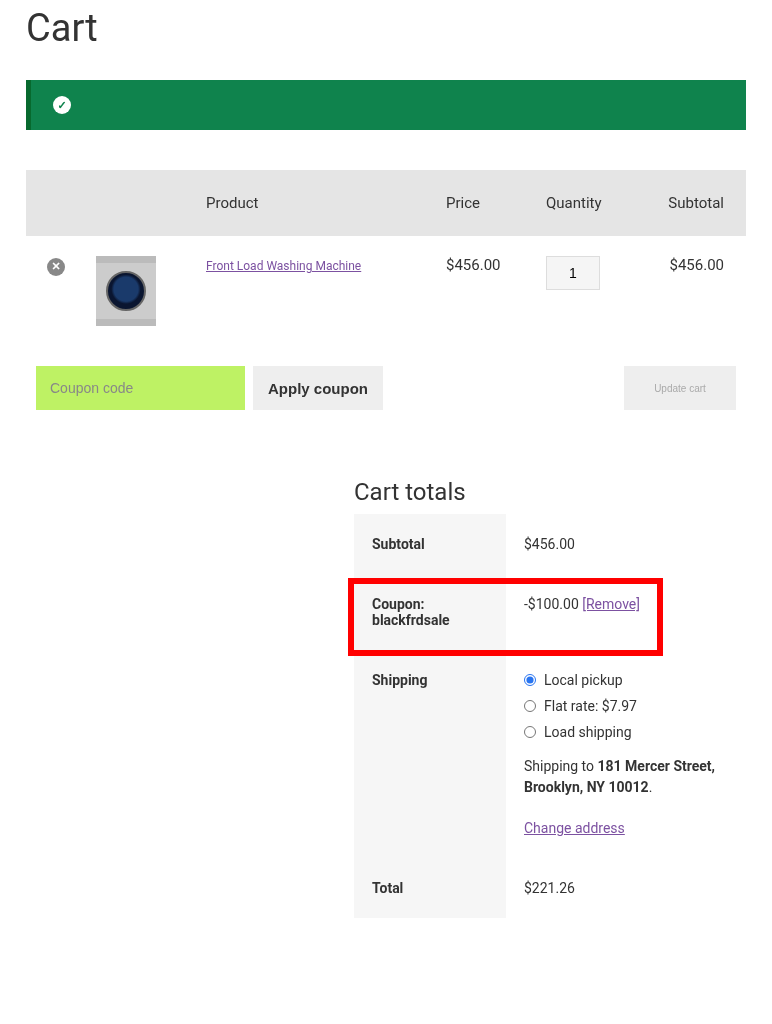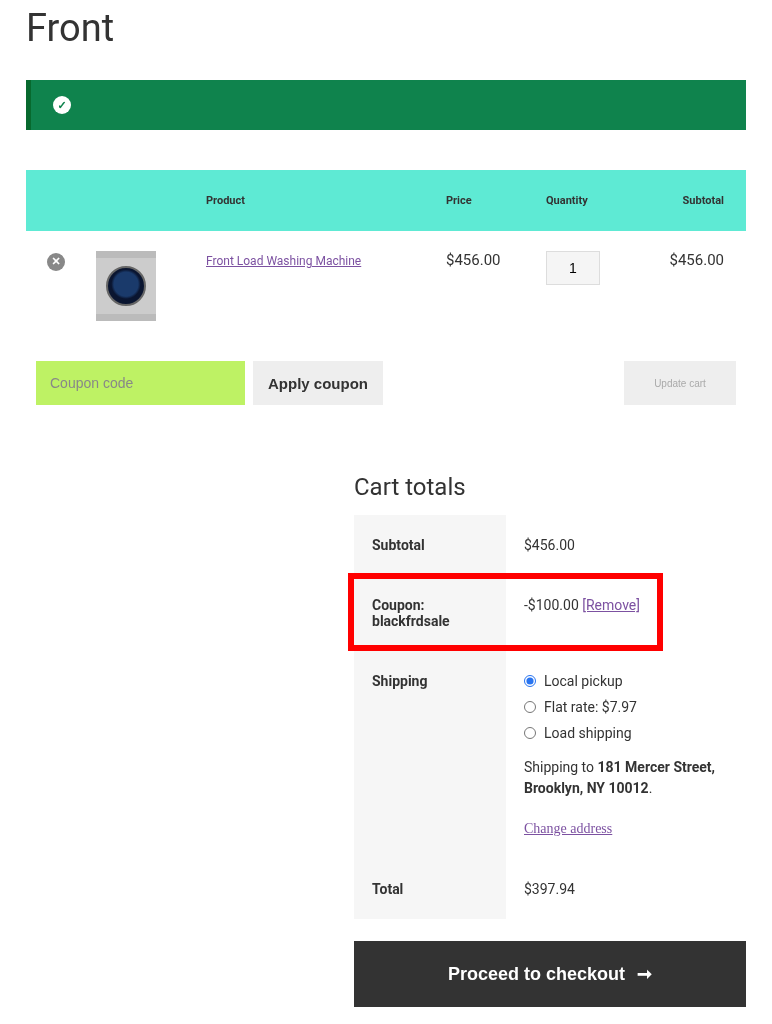--- a/index.html
+++ b/index.html
@@ -4,21 +4,21 @@
   <style>
     * { box-sizing: border-box; margin: 0; padding: 0; }
     body { font-family: -apple-system, BlinkMacSystemFont, "Segoe UI", Roboto, "Helvetica Neue", Arial, sans-serif; color: #333; background: #fff; width: 772px; }
     .page { padding: 0 26px 20px 26px; }
     h1.page-title { font-size: 38px; font-weight: 400; color: #333; margin: 6px 0 30px 0; }
     .message { background: #0f834d; border-left: 5px solid #07692e; color: #fff; padding: 16px 22px; display: flex; align-items: center; gap: 14px; margin-bottom: 40px; }
     .message .check-icon { width: 18px; height: 18px; border-radius: 50%; background: #fff; display: inline-flex; align-items: center; justify-content: center; color: #0f834d; font-size: 11px; font-weight: bold; flex-shrink:0;}
     .message-text { font-size: 15px; }
 
     table.cart { width: 100%; border-collapse: collapse; margin-bottom: 8px; }
-    table.cart thead th { background: #5eead4; text-align: left; font-weight: 700; color: #333; padding: 24px 10px; font-size: 11px; }
+    table.cart thead th { background: #e5e5e5; text-align: left; font-weight: 400; color: #333; padding: 24px 10px; font-size: 15px; }
     table.cart thead th.remove-col, table.cart thead th.thumb-col { }
     table.cart tbody td { padding: 20px 10px; vertical-align: top; font-size: 15px; color: #333; }
     table.cart .remove-col { width: 60px; text-align: center; }
     table.cart .thumb-col { width: 110px; }
     table.cart .product-col { width: 240px; }
     table.cart .price-col { width: 100px; }
     table.cart .qty-col { width: 120px; }
     table.cart .subtotal-col { width: 90px; text-align: right; padding-right: 22px;}
 
     .remove-btn { width: 18px; height: 18px; border-radius: 50%; background: #888; color: #fff; display: inline-flex; align-items: center; justify-content: center; font-size: 11px; font-weight: bold; cursor: pointer; }
@@ -29,40 +29,40 @@
 
     .actions-row td { padding: 0; }
     .actions-bar { display: flex; }
     .coupon-input { flex: 0 0 186px; border: none; background: #bef264; padding: 14px 14px; font-size: 14px; color: #555; }
     .coupon-input::placeholder { color: #888; }
     .apply-btn { flex: 0 0 130px; background: #eee; border: none; font-weight: 700; font-size: 15px; cursor: pointer; color: #333; margin-left: 8px;}
     .spacer { flex: 1; }
     .update-btn { flex: 0 0 112px; background: #eee; border: none; font-size: 10px; color: #aaa; cursor: not-allowed; }
 
     .totals-wrap { width: 392px; margin-left: auto; margin-top: 48px; }
-    h2.totals-title { font-size: 24px; font-weight: 400; color: #333; margin-bottom: 14px; }
+    h2.totals-title { font-size: 24px; font-weight: 400; color: #333; margin-bottom: 8px; }
     table.totals { width: 100%; border-collapse: collapse; }
     table.totals th, table.totals td { text-align: left; padding: 22px 18px; font-size: 14px; color: #333; vertical-align: top; }
     table.totals th { background: #f6f6f6; font-weight: 700; width: 152px; }
     table.totals tr.coupon-row th, table.totals tr.coupon-row td { }
     .highlight-wrap { position: relative; }
     .highlight-box { position:absolute; border:6px solid #ff0000; pointer-events:none; }
     a.inline-link { color: #7c51a1; text-decoration: underline; }
     .shipping-list { list-style: none; }
     .shipping-list li { display: flex; align-items: center; gap: 8px; margin-bottom: 10px; font-size: 14px;}
     .ship-addr { margin-top: 16px; line-height: 1.5; }
     .checkout-btn { width: 100%; background: #333; color: #fff; border: none; padding: 22px; font-size: 18px; font-weight: 700; margin-top: 22px; cursor: pointer; display:flex; align-items:center; justify-content:center; gap:12px;}
     .arrow-icon { font-size: 18px; }
     input[type=radio]{ accent-color:#2874f0; width:12px; height:12px;}
   </style>
 </head>
 <body>
 
 <div class="page">
-  <h1 class="page-title">Front</h1>
+  <h1 class="page-title">Cart</h1>
 
   <div class="message">
     <span class="check-icon">✓</span>
   </div>
 
   <table class="cart">
     <thead>
       <tr>
         <th class="remove-col"></th>
         <th class="thumb-col"></th>
@@ -133,31 +133,27 @@
               <span>Flat rate: $7.97</span>
             </li>
             <li>
               <input type="radio" name="ship" style="">
               <span>Load shipping</span>
             </li>
           </ul>
           <div class="ship-addr">
             <span>Shipping to </span><strong>181 Mercer Street, Brooklyn, NY 10012</strong><span>.</span>
           </div>
-          <div style="margin-top:22px;font-family:Liberation Serif, serif;">
+          <div style="margin-top:22px;">
             <a href="#" class="inline-link">Change address</a>
           </div>
         </td>
       </tr>
       <tr>
         <th>Total</th>
-        <td>$397.94</td>
+        <td>$221.26</td>
       </tr>
     </tbody>
       </table>
     <div class="highlight-box" style="left:-6px; top:100px; width:315px; height:78px;"></div>
-    <button class="checkout-btn">
-      <span>Proceed to checkout</span>
-      <span class="arrow-icon">➞</span>
-    </button>
   </div>
 
 </div>
 
 </body></html>

